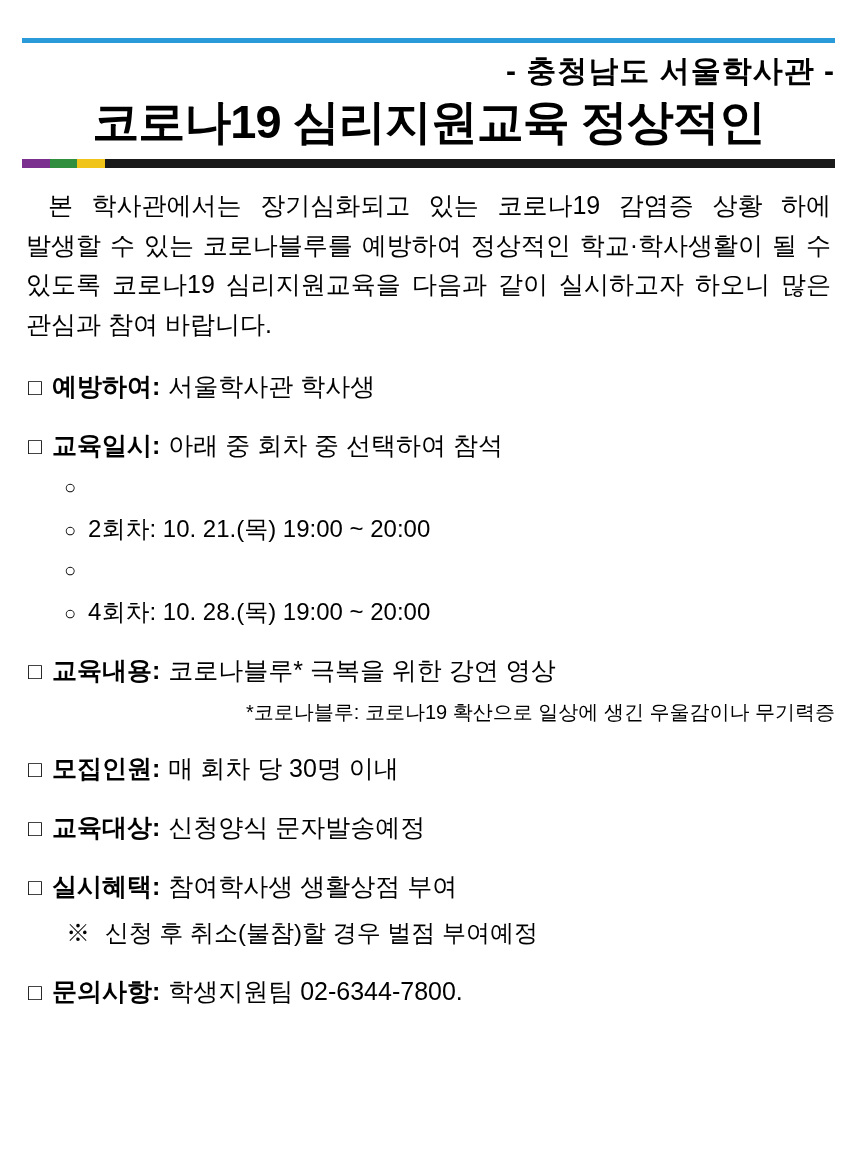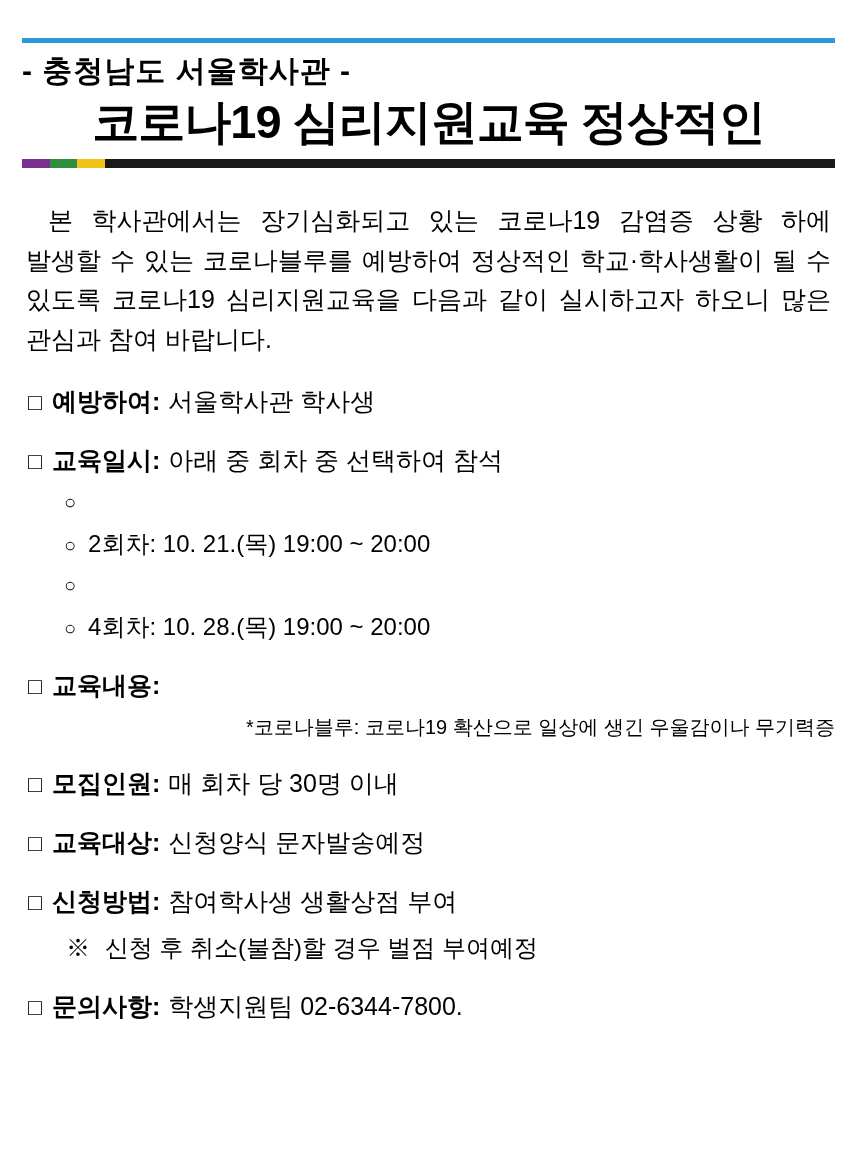--- a/index.html
+++ b/index.html
@@ -38,39 +38,39 @@
   .seg {
     height: 100%;
   }
   .seg.purple { width: 3.4%; background: #7b2f8e; }
   .seg.green  { width: 3.4%; background: #2f8f3f; }
   .seg.yellow { width: 3.4%; background: #f0c419; }
   .seg.dark   { width: 89.8%; background: #1a1a1a; }
 
   
   .subtitle {
-    text-align: left;
+    text-align: right;
     font-size: 30px;
     font-weight: bold;
     letter-spacing: 1px;
     margin-top: 10px;
     line-height: 1.2;
   }
   .maintitle {
     text-align: center;
     font-size: 47px;
     font-weight: bold;
     letter-spacing: -1px;
     margin-top: 6px;
     line-height: 1.15;
   }
 
   
   .intro {
-    margin-top: 33px;
+    margin-top: 18px;
     font-size: 25px;
     line-height: 1.58;
     text-align: justify;
     text-justify: inter-ideograph;
     text-indent: 22px;
     padding: 0 4px;
     word-break: keep-all;
   }
 
   
@@ -179,41 +179,42 @@
     <div class="subitem">
       <span class="circle">○</span>
       <span>4회차: 10. 28.(목) 19:00 ~ 20:00</span>
     </div>
   </div>
 
   <div class="item">
     <span class="box">□</span>
     <span class="label">교육내용</span>
     <span class="colon">:</span>
+    <span class="value">코로나블루* 극복을 위한 강연 영상</span>
   </div>
 
   <div class="footnote">*코로나블루: 코로나19 확산으로 일상에 생긴 우울감이나 무기력증</div>
 
   <div class="item">
     <span class="box">□</span>
     <span class="label">모집인원</span>
     <span class="colon">:</span>
     <span class="value">매 회차 당 30명 이내</span>
   </div>
 
   <div class="item">
     <span class="box">□</span>
     <span class="label">교육대상</span>
     <span class="colon">:</span>
     <span class="value">신청양식 문자발송예정</span>
   </div>
 
   <div class="item">
     <span class="box">□</span>
-    <span class="label">신청방법</span>
+    <span class="label">실시혜택</span>
     <span class="colon">:</span>
     <span class="value">참여학사생 생활상점 부여</span>
   </div>
 
   <div class="note">
     <span class="mark">※</span>
     <span>신청 후 취소(불참)할 경우 벌점 부여예정</span>
   </div>
 
   <div class="item">

